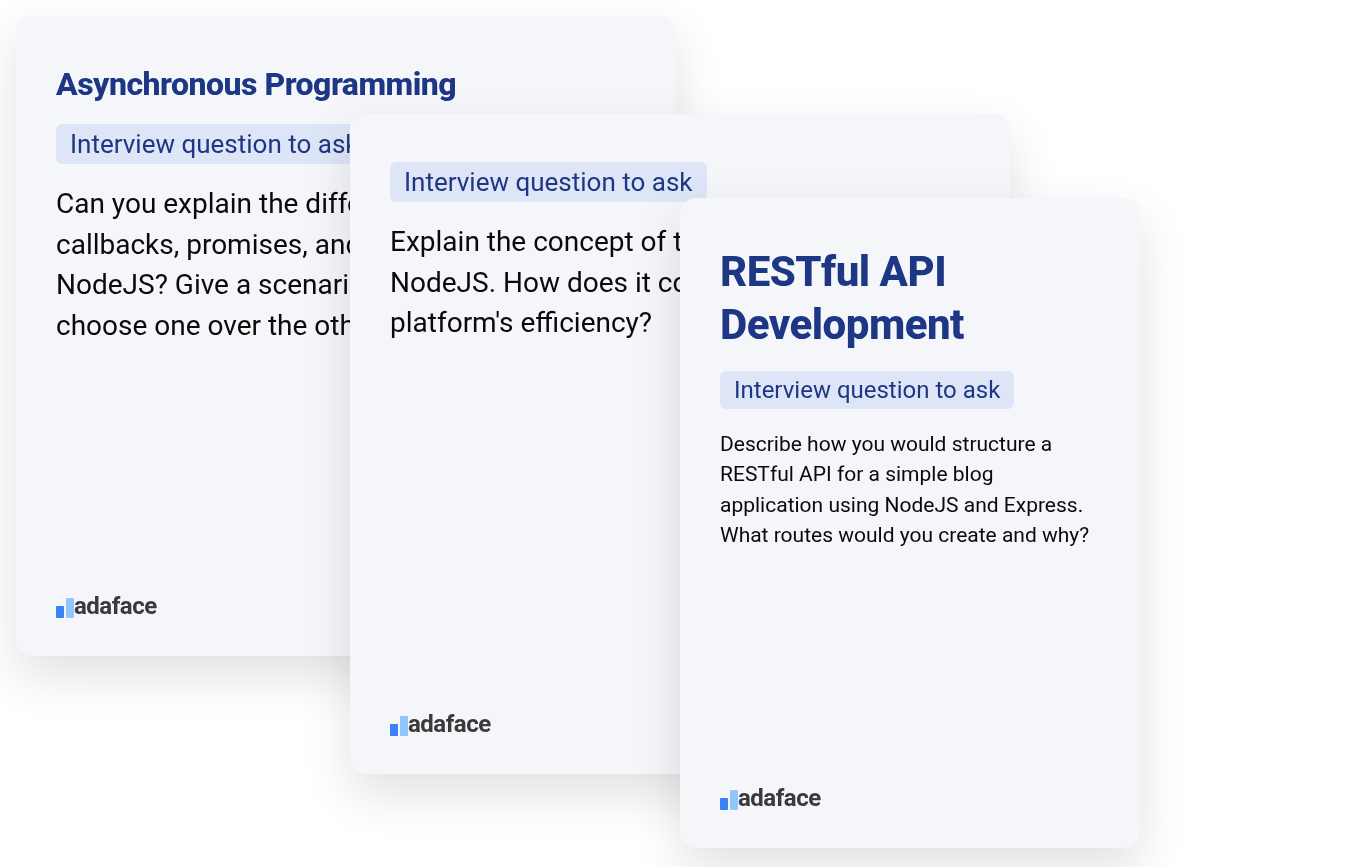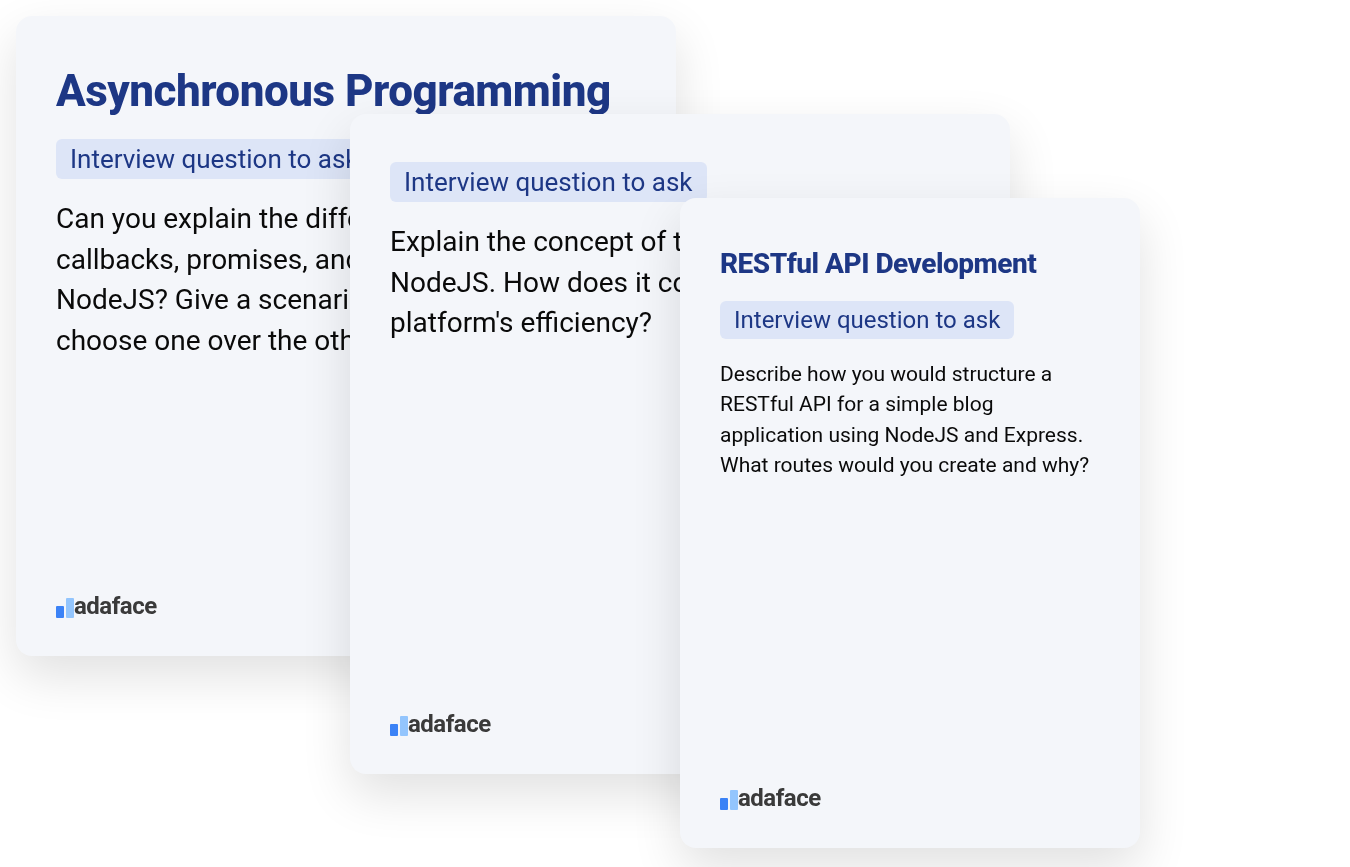--- a/index.html
+++ b/index.html
@@ -44,30 +44,30 @@
 
     .card-3 {
       left: 680px;
       top: 198px;
       width: 460px;
       height: 650px;
       z-index: 3;
     }
 
     .card-title {
-      font-size: 44px;
+      font-size: 32px;
       font-weight: 800;
       color: #1d3785;
       line-height: 1.25;
       margin-bottom: 20px;
       letter-spacing: -0.5px;
     }
 
     .card-3 .card-title {
-      font-size: 28px;
+      font-size: 42px;
     }
 
     .tag {
       display: inline-block;
       background: #dde5f7;
       color: #1d3785;
       font-size: 26px;
       font-weight: 400;
       padding: 5px 14px;
       border-radius: 6px;

